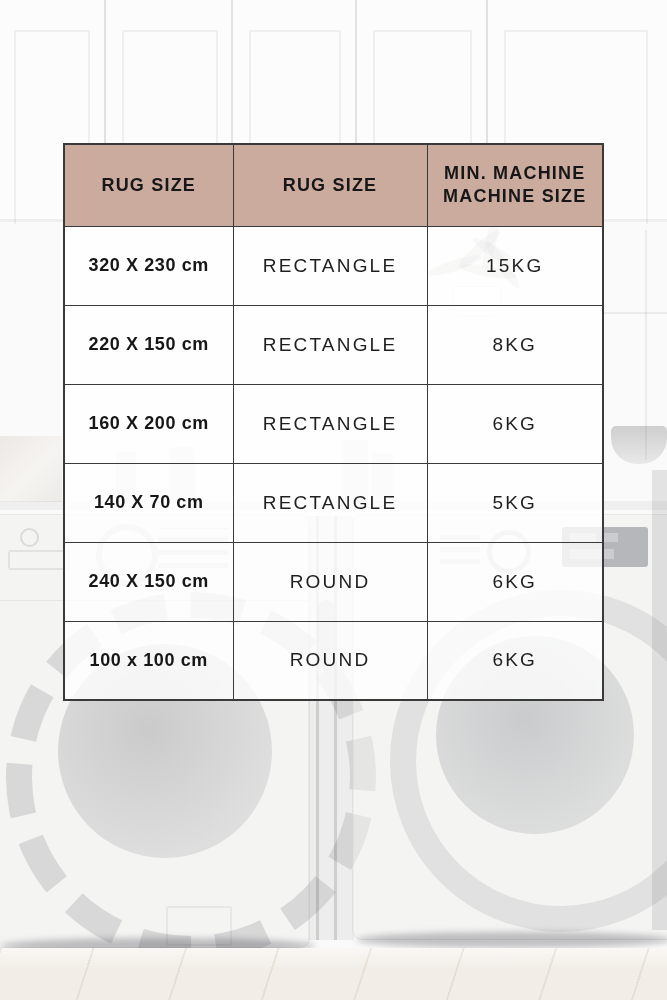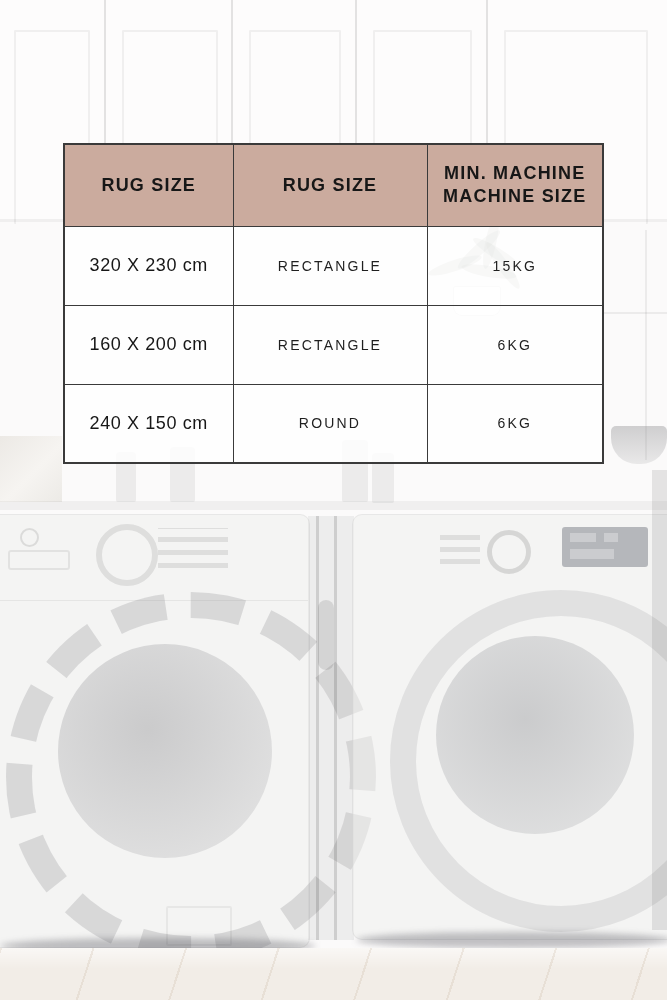--- a/index.html
+++ b/index.html
@@ -90,22 +90,22 @@
     text-align:center;vertical-align:middle;padding:0 8px;
   }
   .rug-table thead tr{height:82px;}
   .rug-table tbody tr{height:79px;}
   .rug-table th{
     background:var(--header-bg,#cbab9e);
     color:var(--heading-text,#171717);
     font-size:18px;font-weight:bold;letter-spacing:1.2px;line-height:1.3;
   }
   .rug-table td{background:rgba(255,255,255,0.78);color:var(--cell-text,#1f1f1f);}
-  .rug-table td.c-size{font-size:18px;font-weight:normal;letter-spacing:0.6px;color:var(--heading-text,#171717);}
-  .rug-table td.c-shape,.rug-table td.c-kg{font-size:14px;font-weight:normal;letter-spacing:2.2px;}
+  .rug-table td.c-size{font-size:18px;font-weight:bold;letter-spacing:0.6px;color:var(--heading-text,#171717);}
+  .rug-table td.c-shape,.rug-table td.c-kg{font-size:19px;font-weight:normal;letter-spacing:2.2px;}
 </style>
 </head>
 <body>
 
 <div class="stage">
 
   <div class="photo">
     <div class="cabinets"></div>
     <div class="cab-line l1"></div>
     <div class="cab-line l2"></div>
@@ -184,24 +184,39 @@
         <th>MIN. MACHINE MACHINE SIZE</th>
       </tr>
     </thead>
     <tbody>
       <tr>
         <td class="c-size">320 X 230 cm</td>
         <td class="c-shape">RECTANGLE</td>
         <td class="c-kg">15KG</td>
       </tr>
       <tr>
+        <td class="c-size">220 X 150 cm</td>
+        <td class="c-shape">RECTANGLE</td>
+        <td class="c-kg">8KG</td>
+      </tr>
+      <tr>
         <td class="c-size">160 X 200 cm</td>
         <td class="c-shape">RECTANGLE</td>
         <td class="c-kg">6KG</td>
+      </tr>
+      <tr>
+        <td class="c-size">140 X 70 cm</td>
+        <td class="c-shape">RECTANGLE</td>
+        <td class="c-kg">5KG</td>
       </tr>
       <tr>
         <td class="c-size">240 X 150 cm</td>
         <td class="c-shape">ROUND</td>
         <td class="c-kg">6KG</td>
       </tr>
+      <tr>
+        <td class="c-size">100 x 100 cm</td>
+        <td class="c-shape">ROUND</td>
+        <td class="c-kg">6KG</td>
+      </tr>
     </tbody>
   </table>
 </div>
 
 </body></html>

